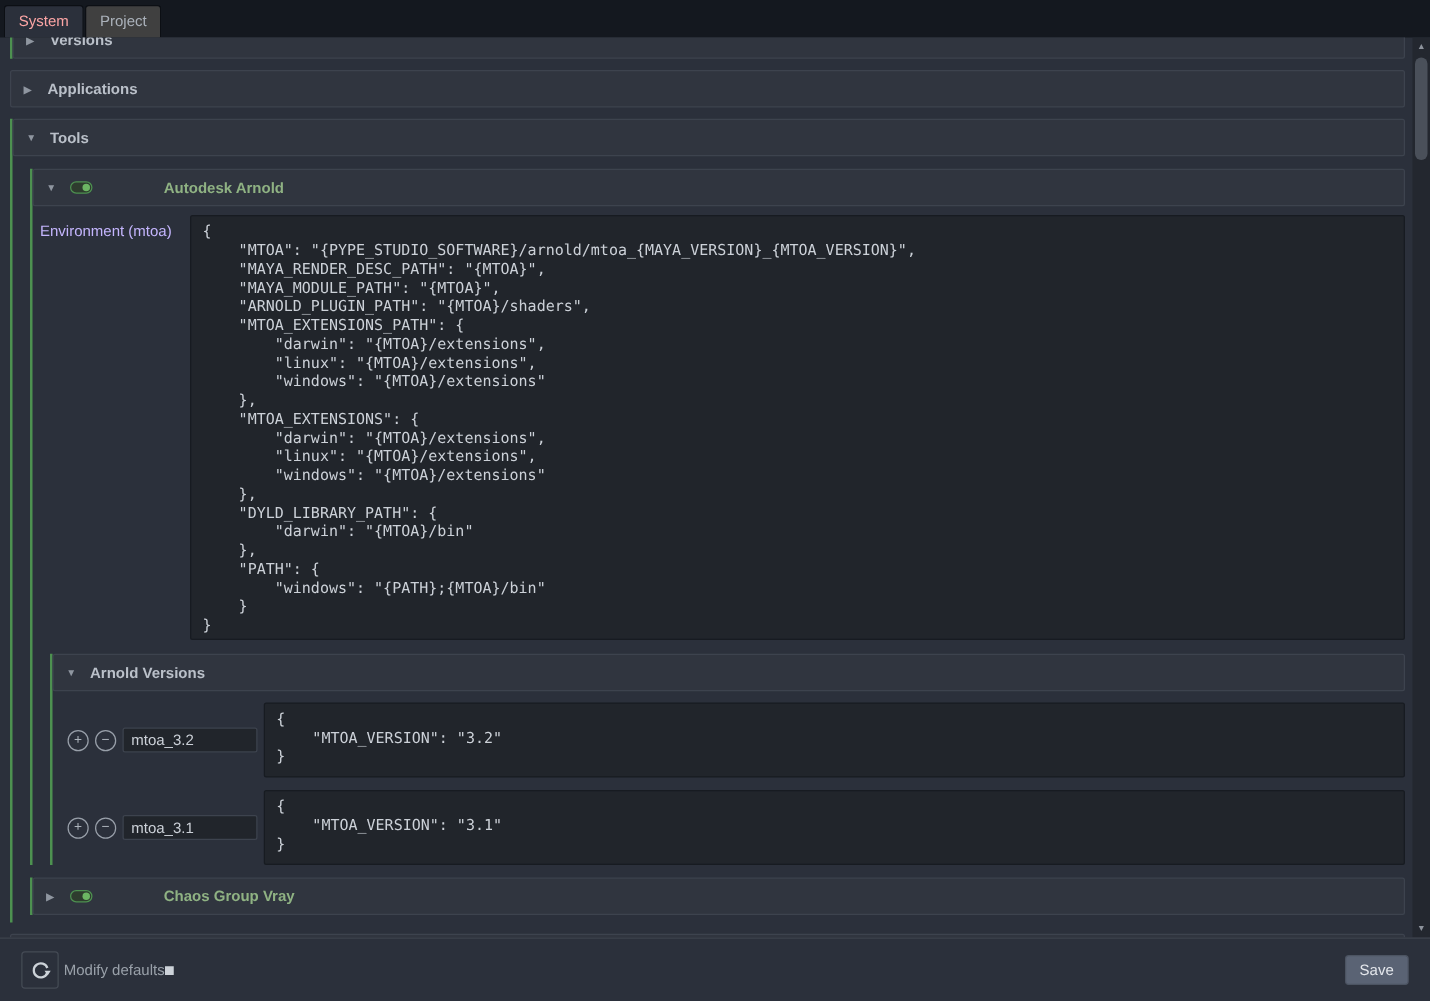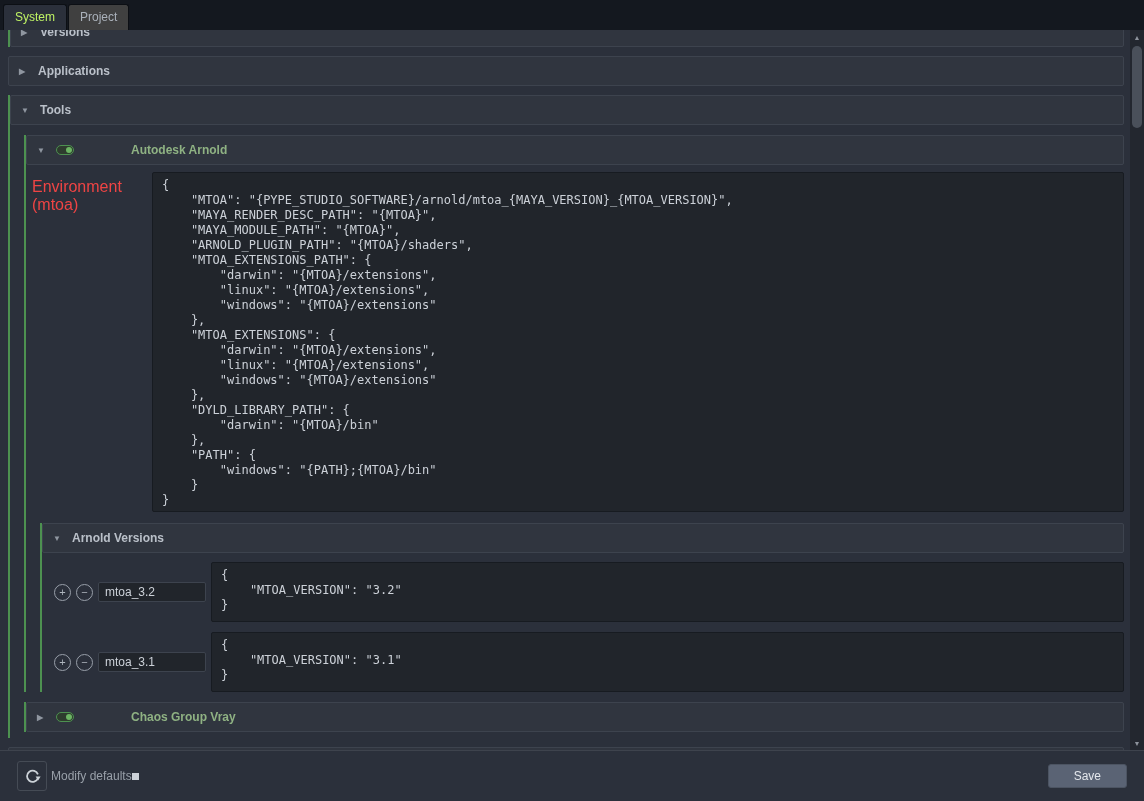--- a/index.html
+++ b/index.html
@@ -9,21 +9,21 @@
     background:#2b303b; font-family:"Liberation Sans", sans-serif;
   }
 
   
   .tabbar { height:30px; background:#14181f; display:flex; align-items:flex-end; padding-left:3px; }
   .tab {
     font-size:12px; padding:5px 11px 6px; color:#aab1ba;
     background:#404040; border:1px solid #0c0f14; border-bottom:none;
     border-radius:3px 3px 0 0; margin-right:1px; cursor:default;
   }
-  .tab.active { background:#2b303b; color:#bef264; }
+  .tab.active { background:#2b303b; color:#fca5a5; }
 
   
   .content { position:absolute; top:30px; left:0; right:14px; bottom:51px; overflow:hidden; padding:0 6px 0 8px; }
 
   .group { margin-bottom:9px; }
   .group.green { border-left:2px solid #4d9150; }
   .group.cut-top { margin-top:-13px; }
 
   .sec-header {
     height:30px; background:#30353f; border:1px solid #3d434e; border-radius:2px;
@@ -33,21 +33,21 @@
   .caret { font-size:8px; color:#8f96a0; width:10px; flex:none; }
   .sec-label.green-text { color:#8fb283;margin-left:48px; }
 
   .toggle { width:18px; height:10px; border-radius:5px; background:#2e3c2e; border:1px solid #4d9150; position:relative; flex:none; }
   .toggle::after { content:""; position:absolute; right:1px; top:1px; width:6px; height:6px; border-radius:50%; background:#6cb563; }
 
   .tools-children  { padding:10px 0 6px 14px; }
   .arnold-children { padding:7px 0 0 2px; }
 
   .env-row { display:flex; gap:4px; align-items:flex-start; }
-  .env-label { width:120px; flex:none; padding:6px 0 0 4px; font-size:16px; color:#ef4444; }
+  .env-label { width:120px; flex:none; padding:6px 0 0 4px; font-size:12px; color:#c4b5fd; }
 
   textarea.code {
     display:block; background:#21252b; color:#ccd1d8;
     border:1px solid #171b21; border-radius:2px;
     font-family:"DejaVu Sans Mono", monospace; font-size:12px; line-height:15px;
     padding:5px 9px; resize:none; outline:none; flex:1; white-space:pre; overflow:hidden;
   }
   .env-code { height:340px; }
   .ver-code { height:60px; }
 
@@ -83,21 +83,21 @@
   }
   .refresh-btn {
     width:30px; height:30px; border:1px solid #454b55; border-radius:3px;
     background:transparent; display:flex; align-items:center; justify-content:center;
     padding:0; cursor:default;
   }
   .modify-label { font-size:12px; color:#99a0a9; }
   .mod-square { width:7px; height:7px; background:#cdd2d9; display:inline-block; margin-left:-4px; }
   .save-btn {
     margin-left:auto; background:#5a6374; color:#e4e7ec; border:1px solid #4c5462;
-    border-radius:3px; font-size:12px; padding:4px 25px; cursor:default;
+    border-radius:3px; font-size:12px; padding:4px 11px; cursor:default;
     font-family:"Liberation Sans", sans-serif;
   }
 </style>
 </head>
 <body>
 
 <div class="tabbar">
   <div class="tab active">System</div>
   <div class="tab">Project</div>
 </div>

